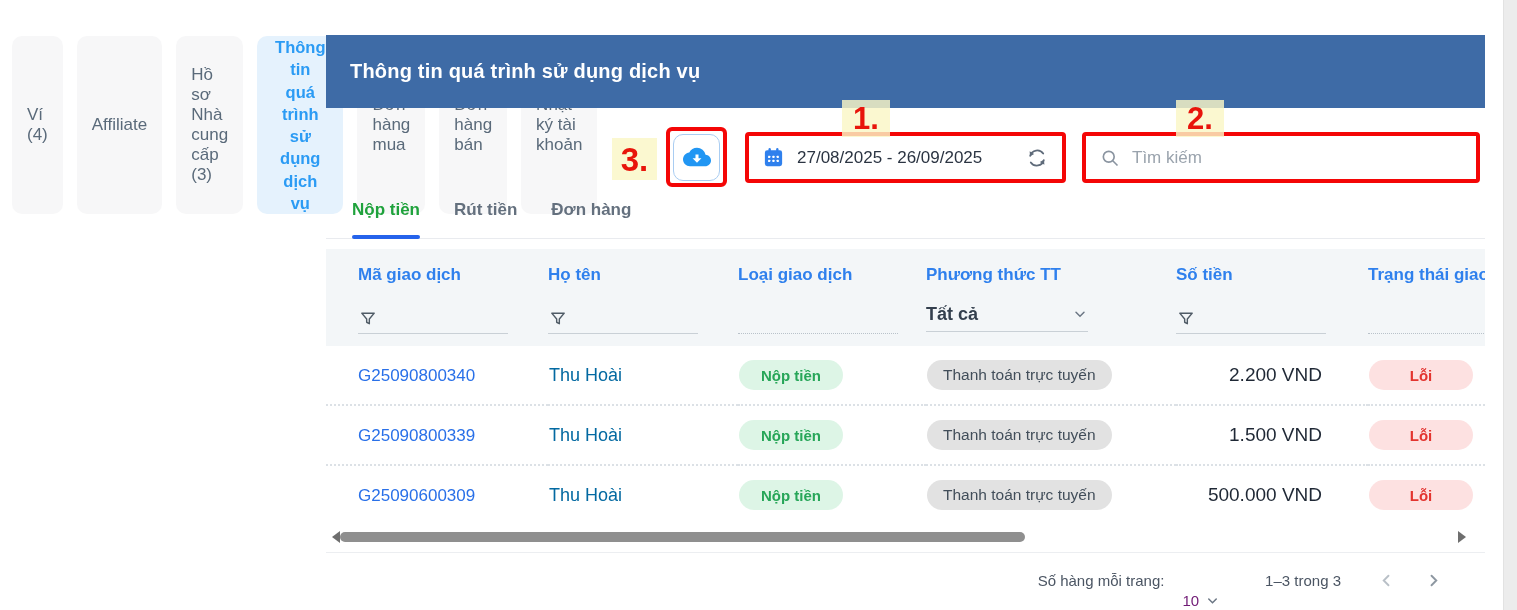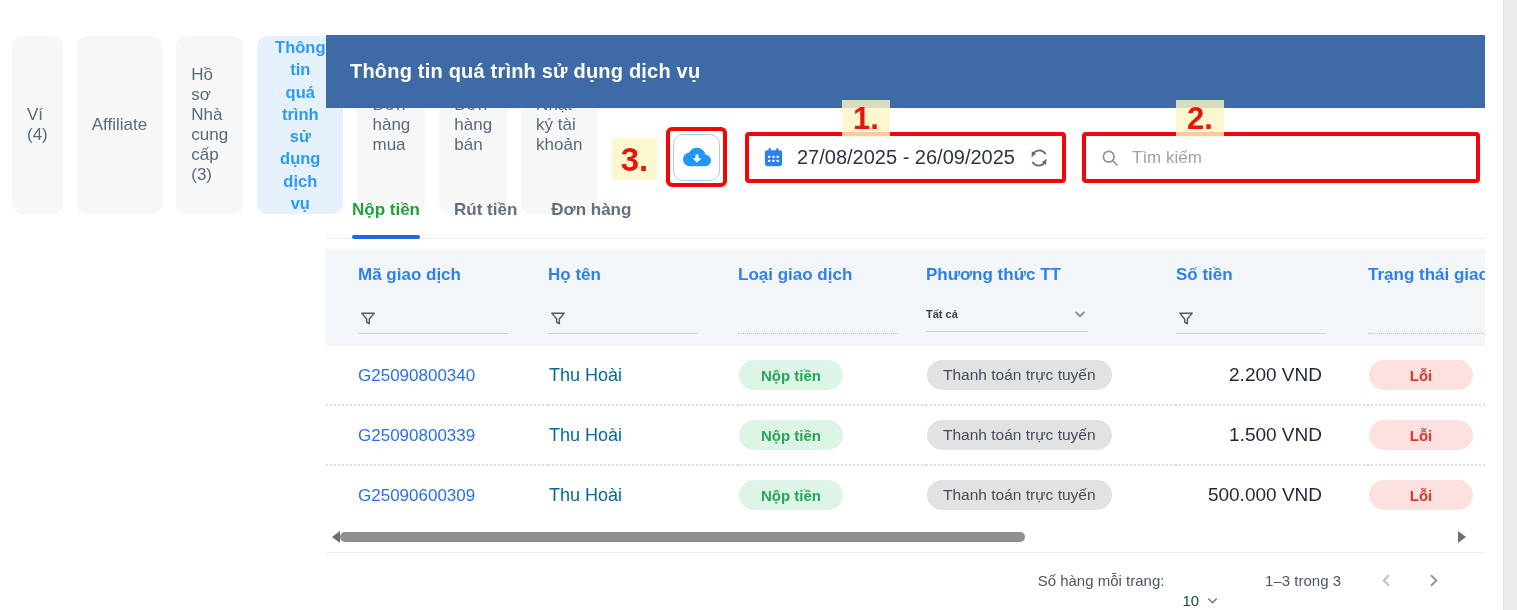--- a/index.html
+++ b/index.html
@@ -24,21 +24,21 @@
   
   .controls{position:relative;height:92px;}
   .redbox{position:absolute;box-sizing:border-box;border:4px solid #f40606;z-index:3;
           display:flex;align-items:center;justify-content:center;}
   .redbox-download{left:340px;top:19px;width:61px;height:60px;border-radius:6px;background:#fff;}
   .redbox-date{left:419px;top:24px;width:321px;height:51px;border-radius:4px;background:#fff;}
   .redbox-search{left:756px;top:24px;width:398px;height:51px;border-radius:4px;background:#fff;}
   .download-btn{width:47px;height:47px;background:#fff;border:1.5px solid #a9cdf2;border-radius:10px;
                 display:flex;align-items:center;justify-content:center;cursor:pointer;padding:0;}
   .date-picker{width:100%;height:100%;display:flex;align-items:center;gap:12px;padding:0 13px;box-sizing:border-box;cursor:pointer;}
-  .date-text{font-size:20px;color:#2b3442;font-weight:500;white-space:nowrap;flex:1;}
+  .date-text{font-size:17px;color:#2b3442;font-weight:500;white-space:nowrap;flex:1;}
   .search-box{width:100%;height:100%;display:flex;align-items:center;gap:10px;padding:0 14px;box-sizing:border-box;}
   .search-box input{border:none;outline:none;font-size:17px;color:#33404e;width:100%;background:transparent;}
   .search-box input::placeholder{color:#9aa3ad;}
 
   .annotation{position:absolute;z-index:5;background:rgba(250,246,198,.82);color:#e8150b;font-weight:bold;
               display:flex;align-items:center;justify-content:center;line-height:1;}
   .ann-1{left:516px;top:-8px;width:48px;height:37px;font-size:31px;}
   .ann-2{left:850px;top:-8px;width:48px;height:37px;font-size:31px;}
   .ann-3{left:286px;top:30px;width:45px;height:42px;font-size:33px;}
 
@@ -52,21 +52,21 @@
   .table-clip{width:1159px;overflow:hidden;margin-top:10px;}
   table{width:1242px;table-layout:fixed;border-collapse:collapse;}
   thead th{background:#f3f6f8;text-align:left;vertical-align:top;padding:16px 0 12px 0;}
   thead th:first-child{padding-left:32px;}
   tbody td:first-child{padding-left:32px;}
   .col-label{color:#2f80ed;font-size:17px;font-weight:bold;white-space:nowrap;}
   .col-filter{margin-top:14px;height:30px;display:flex;align-items:flex-end;width:150px;
               border-bottom:1px solid #c9d0d6;padding-bottom:4px;cursor:pointer;}
   .col-filter.dotted{border-bottom:1px dotted #b9c2ca;width:160px;}
   .col-filter.select{width:162px;justify-content:space-between;align-items:center;padding-bottom:2px;}
-  .select-value{font-size:11px;color:#333f4d;}
+  .select-value{font-size:18px;color:#333f4d;}
   tbody td{height:56px;font-size:18px;vertical-align:middle;}
   tbody tr + tr td{border-top:2px dotted #dce1e6;}
   .code-link{color:#2970e8;font-size:17px;text-decoration:none;cursor:pointer;}
   .name-cell{color:#0369a1;}
   .badge{display:inline-flex;align-items:center;justify-content:center;height:30px;border-radius:16px;
          padding:0 16px;font-size:15px;font-weight:600;white-space:nowrap;box-sizing:border-box;}
   .badge-type{background:#ddf5e6;color:#27a659;min-width:104px;}
   .badge-method{background:#e2e2e2;color:#424e5a;font-weight:500;font-size:15.5px;}
   .badge-status{background:#fde1e1;color:#e3342f;width:104px;}
   td.amount{text-align:right;padding-right:46px;font-size:19px;color:#1f2835;}
@@ -74,21 +74,21 @@
   
   .hscroll{position:relative;height:14px;margin-top:6px;}
   .hs-arrow{position:absolute;top:1px;width:0;height:0;border-top:6px solid transparent;border-bottom:6px solid transparent;cursor:pointer;}
   .hs-left{left:6px;border-right:8px solid #6e6e6e;}
   .hs-right{right:19px;border-left:8px solid #6e6e6e;}
   .hs-thumb{position:absolute;left:14px;top:2px;width:685px;height:10px;background:#8f8f8f;border-radius:5px;cursor:grab;}
 
   
   .pagination{display:flex;align-items:center;justify-content:flex-end;height:54px;margin-top:8px;
               border-top:1px solid #eceef1;padding-right:40px;color:#4b5563;font-size:15px;}
-  .rpp-select{display:flex;align-items:center;gap:6px;margin-left:18px;cursor:pointer;color:#14532d;margin-top:40px;}
+  .rpp-select{display:flex;align-items:center;gap:6px;margin-left:18px;cursor:pointer;color:#701a75;margin-top:40px;}
   .page-range{margin-left:45px;white-space:nowrap;}
   .pg-btn{margin-left:34px;background:none;border:none;padding:2px;cursor:pointer;display:flex;align-items:center;}
   .pg-btn.next{margin-left:24px;}
 </style>
 </head>
 <body>
 
 <div class="page">
 
   <nav class="sidebar">

